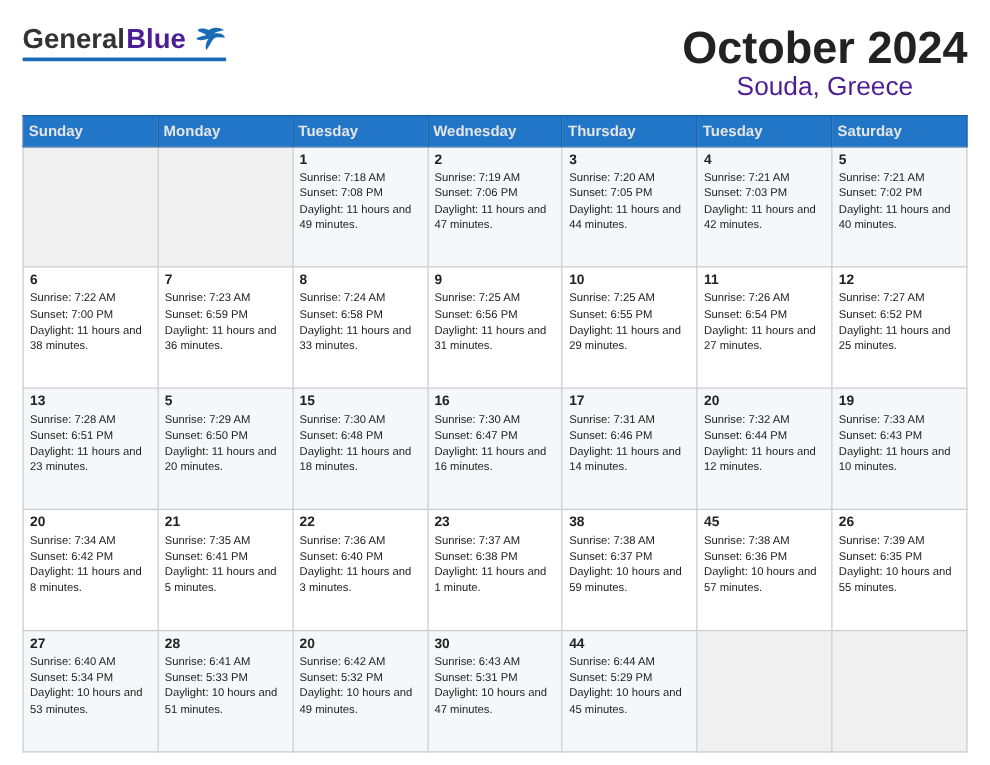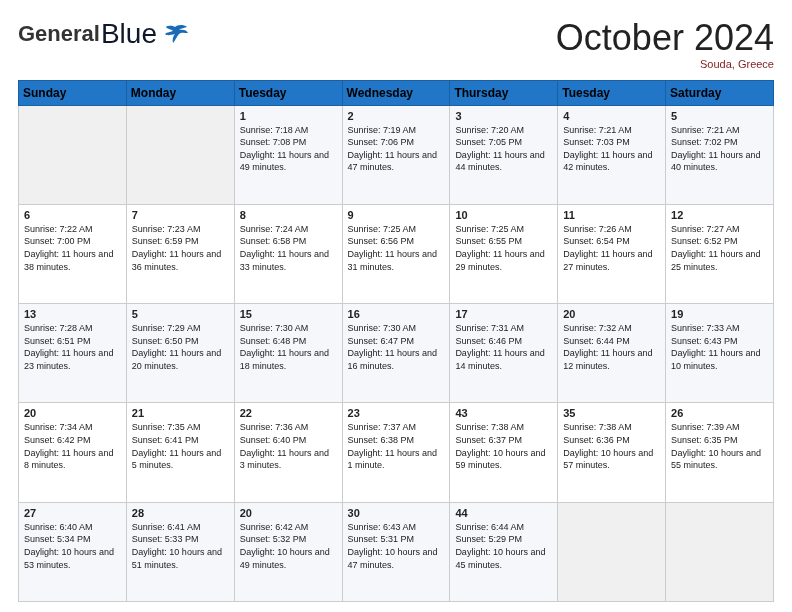--- a/index.html
+++ b/index.html
@@ -30,37 +30,38 @@
     }
     .logo-row {
       display: flex;
       align-items: center;
     }
     .title-block {
       text-align: right;
     }
     .month-title {
       font-size: 36px;
-      font-weight: normal;
+      font-weight: bold;
       color: #222;
       line-height: 1.1;
     }
     .subtitle {
-      font-size: 11px;
-      color: #7f1d1d;
+      font-size: 21px;
+      color: #4c1d95;
+      text-align: center;
     }
     .calendar {
       flex: 1;
       border-collapse: collapse;
       width: 100%;
       table-layout: fixed;
     }
     .calendar th {
       background: #2176c7;
-      color: #000000;
+      color: #e5e5e5;
       font-size: 12px;
       font-weight: bold;
       padding: 5px 4px;
       text-align: left;
       border: 1px solid #1a5fa0;
     }
     .calendar td {
       vertical-align: top;
       border: 1px solid #ccc;
       padding: 4px 5px;
@@ -90,24 +91,24 @@
       background: #f0f0f0 !important;
     }
   </style>
 </head>
 <body>
 
 <div class="page">
   <div class="header">
     <div class="logo">
       <div class="logo-row">
-        <div style="display:flex;flex-direction:row;align-items:center;">
+        <div style="display:flex;flex-direction:column;align-items:center;">
           <div style="display:flex;align-items:center;">
             <span style="font-size:22px;font-weight:bold;color:#333;">General</span>
-            <span style="font-size:28px;font-weight:normal;color:#0f172a;margin-left:1px;">Blue</span>
+            <span style="font-size:22px;font-weight:bold;color:#4c1d95;margin-left:1px;">Blue</span>
 
             <svg width="28" height="22" viewBox="0 0 28 22" style="margin-left:4px;">
               <path d="M14 4 C16 2, 22 1, 26 4 C24 5, 20 5, 18 7 C22 6, 26 7, 27 10 C24 10, 20 9, 18 11 C16 13, 14 18, 12 20 C11 17, 12 13, 14 11 C10 12, 6 13, 4 11 C6 9, 10 9, 12 8 C10 6, 6 6, 5 4 C8 2, 12 3, 14 4Z" fill="#1a6bb5"></path>
             </svg>
           </div>
           <div style="width:100%;height:3px;background:#1a6bb5;margin-top:2px;border-radius:1px;"></div>
         </div>
       </div>
     </div>
     <div class="title-block">
@@ -224,25 +225,25 @@
           </td>
           <td>
             <span class="day-num">22</span>
             <div class="cell-info">Sunrise: 7:36 AM<br>Sunset: 6:40 PM<br>Daylight: 11 hours and 3 minutes.</div>
           </td>
           <td>
             <span class="day-num">23</span>
             <div class="cell-info">Sunrise: 7:37 AM<br>Sunset: 6:38 PM<br>Daylight: 11 hours and 1 minute.</div>
           </td>
           <td>
-            <span class="day-num">43</span>
+            <span class="day-num">38</span>
             <div class="cell-info">Sunrise: 7:38 AM<br>Sunset: 6:37 PM<br>Daylight: 10 hours and 59 minutes.</div>
           </td>
           <td>
-            <span class="day-num">35</span>
+            <span class="day-num">45</span>
             <div class="cell-info">Sunrise: 7:38 AM<br>Sunset: 6:36 PM<br>Daylight: 10 hours and 57 minutes.</div>
           </td>
           <td>
             <span class="day-num">26</span>
             <div class="cell-info">Sunrise: 7:39 AM<br>Sunset: 6:35 PM<br>Daylight: 10 hours and 55 minutes.</div>
           </td>
         </tr>
         <tr>
           <td>
             <span class="day-num">27</span>

